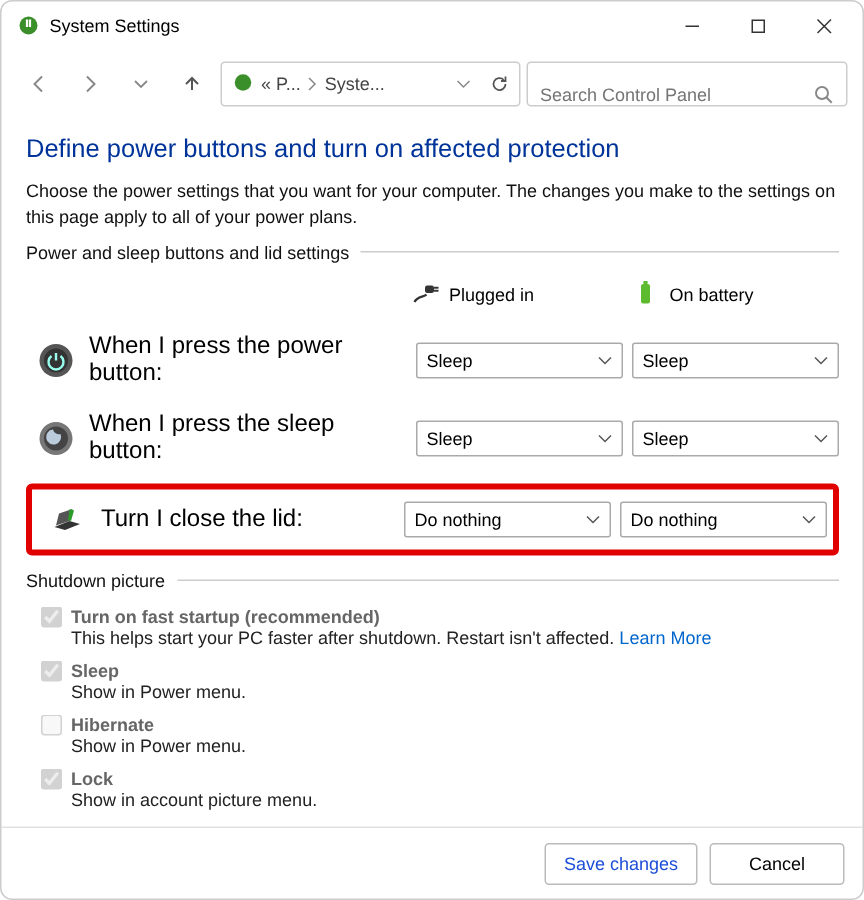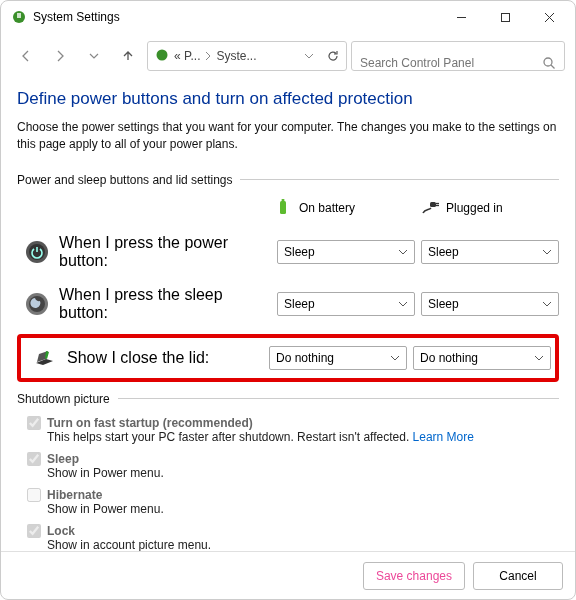--- a/index.html
+++ b/index.html
@@ -85,21 +85,21 @@
   }
   .page-title {
     color: #003399;
     font-size: 17px;
     font-weight: 400;
     margin: 6px 0 10px 0;
   }
   .page-desc {
     color: #111;
     font-size: 12px;
-    margin-bottom: 20px;
+    margin-bottom: 8px;
     line-height: 1.4;
   }
   .shield-row {
     display: flex; align-items: center; gap: 6px;
     margin: 4px 0 14px 0;
   }
   .shield-icon {
     width: 14px; height: 14px;
   }
   .link-blue { color: #0066cc; }
@@ -183,21 +183,21 @@
   .btn {
     min-width: 90px;
     height: 28px;
     border: 1px solid #bbb;
     border-radius: 3px;
     background: #fff;
     font-size: 12px;
     display: flex; align-items: center; justify-content: center;
     padding: 0 12px;
   }
-  .btn.disabled { color: #ec4899; text-align: center; }
+  .btn.disabled { color: #1d4ed8; text-align: center; }
 </style>
 </head>
 <body>
 
 <div class="titlebar">
   <span class="title-icon">
     <svg viewBox="0 0 16 16">
         <circle cx="8" cy="8" r="6" fill="#3a8f2a"></circle>
         <path d="M7 4v5M9 4v5" stroke="#fff" stroke-width="1.5" fill="none"></path>
       </svg>
@@ -286,36 +286,36 @@
   <div class="groupbox">
     <div class="group-head">
       <span class="lbl">Power and sleep buttons and lid settings</span>
       <span class="line"></span>
     </div>
 
     <div class="colheads">
       <div class="colhead">
         <span>
           <svg viewBox="0 0 20 20">
-              <rect x="7" y="4" width="6" height="13" rx="1.5" fill="#5dbb2f"></rect>
-              <rect x="8.5" y="2" width="3" height="2" rx="0.8" fill="#5dbb2f"></rect>
-            </svg>
-        </span>
-        <span>On battery</span>
-      </div>
-      <div class="colhead">
-        <span>
-          <svg viewBox="0 0 20 20">
               <path d="M3 16c2-4 6-3 8-5" stroke="#333" stroke-width="1.6" fill="none"></path>
               <rect x="10" y="5" width="6" height="5" rx="1.5" fill="#333"></rect>
               <line x1="16" y1="6.5" x2="19" y2="6.5" stroke="#333" stroke-width="1.3"></line>
               <line x1="16" y1="8.5" x2="19" y2="8.5" stroke="#333" stroke-width="1.3"></line>
             </svg>
         </span>
         <span>Plugged in</span>
+      </div>
+      <div class="colhead">
+        <span>
+          <svg viewBox="0 0 20 20">
+              <rect x="7" y="4" width="6" height="13" rx="1.5" fill="#5dbb2f"></rect>
+              <rect x="8.5" y="2" width="3" height="2" rx="0.8" fill="#5dbb2f"></rect>
+            </svg>
+        </span>
+        <span>On battery</span>
       </div>
     </div>
 
     <div class="row">
       <span class="row-icon">
         <svg viewBox="0 0 24 24">
             <circle cx="12" cy="12" r="11" fill="#555"></circle>
             <circle cx="12" cy="12" r="8" fill="#333"></circle>
             <path d="M12 7v5M9 9a5 5 0 1 0 6 0" fill="none" stroke="#9fe" stroke-width="1.6"></path>
           </svg>
@@ -360,21 +360,21 @@
 
     <div class="highlight-box">
       <div class="row">
         <span class="row-icon">
           <svg viewBox="0 0 24 24">
             <path d="M3 17l10-4 7 2-10 4z" fill="#333"></path>
             <path d="M4 16l9-3 2-8-9 3z" fill="#555"></path>
             <path d="M13 5l3 1-2 7-2-0.7z" fill="#2c9b2c"></path>
           </svg>
         </span>
-        <span class="row-label">Show I close the lid:</span>
+        <span class="row-label">Turn I close the lid:</span>
         <div class="sel">
           <span>Do nothing</span>
           <span class="chevd"><svg width="10" height="8" viewBox="0 0 10 8">
                 <path d="M1 2l4 4 4-4" fill="none" stroke="currentColor"></path>
               </svg></span>
         </div>
         <div class="sel">
           <span>Do nothing</span>
           <span class="chevd"><svg width="10" height="8" viewBox="0 0 10 8">
                 <path d="M1 2l4 4 4-4" fill="none" stroke="currentColor"></path>

